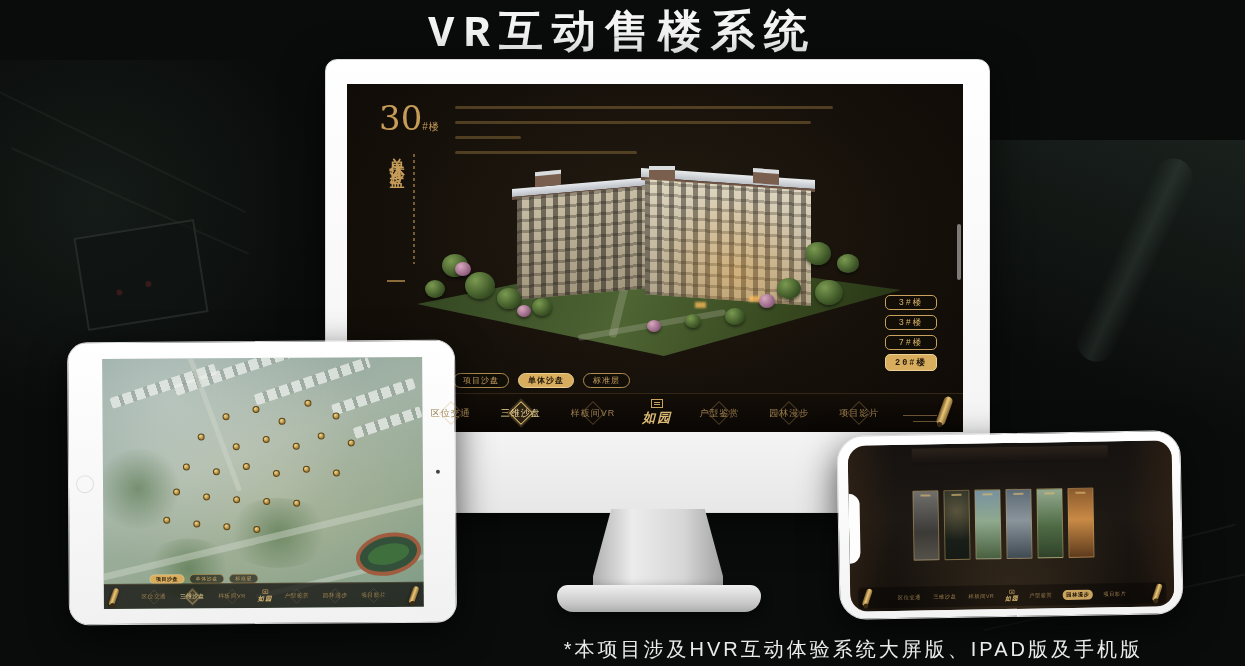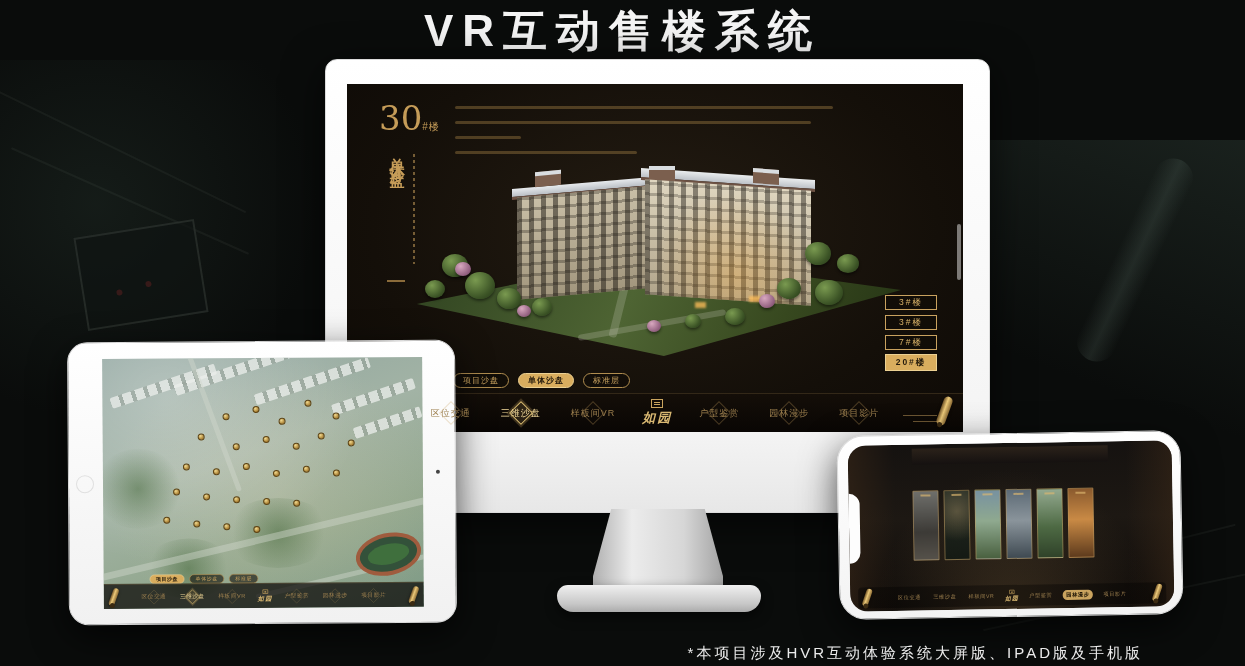--- a/index.html
+++ b/index.html
@@ -15,22 +15,22 @@
     background:linear-gradient(90deg, transparent, rgba(95,115,105,.22), transparent); border-radius:40px; }
   .bg-road { background:rgba(150,170,160,.07); height:2px; border-radius:2px; }
   .bg-sign { left:80px; top:228px; width:122px; height:94px; transform:rotate(-9deg);
     border:2px solid rgba(120,128,122,.20); background:rgba(16,20,18,.65); }
   .bg-sign i { position:absolute; width:6px; height:6px; border-radius:50%; background:#5a1f1f; opacity:.55; }
   .bg-blob { left:0; top:60px; width:320px; height:360px;
     background:radial-gradient(ellipse at 30% 40%, rgba(28,38,33,.6), transparent 70%); }
 
   
   .page-title { position:absolute; top:2px; left:0; right:0; text-align:center;
-    font-size:44px; font-weight:800; letter-spacing:9px; color:#f4f4f4; }
-  .footnote { position:absolute; right:102px; bottom:3px; font-size:15px;
+    font-size:44px; font-weight:800; letter-spacing:9px; color:#f4f4f4;font-family:Liberation Mono, monospace; }
+  .footnote { position:absolute; right:102px; bottom:3px; font-size:20px;
     letter-spacing:3px; color:#ebebeb; }
 
   
   .monitor { position:absolute; left:325px; top:59px; }
   .monitor-body { width:665px; height:454px; border-radius:12px;
     background:linear-gradient(#ffffff, #f4f4f4 82%, #e7e7e7); border:1px solid #dcdcdc;
     box-shadow:0 10px 40px rgba(0,0,0,.65); }
   .m-screen { position:absolute; left:22px; top:25px; width:616px; height:348px; overflow:hidden;
     background:radial-gradient(ellipse at 50% 42%, #241c12 0%, #140f09 65%, #0e0a06 100%); }
   .m-neck { position:absolute; left:268px; top:450px; width:130px; height:84px;
@@ -76,21 +76,21 @@
   .dormer { position:absolute; width:26px; height:15px; background:#7b5f4e; border-top:4px solid #d9dde0; }
   .glow { position:absolute; width:11px; height:6px; background:rgba(255,190,90,.75); filter:blur(1px); }
   .tree { position:absolute; border-radius:50%;
     background:radial-gradient(circle at 35% 30%, #7a9a50, #3c5426 65%, #243516);
     box-shadow:0 2px 3px rgba(0,0,0,.45); }
   .tree.pink { background:radial-gradient(circle at 35% 30%, #d8a8bf, #8f5d7d 70%, #5e3a52); }
 
   
   .floorbtn { position:absolute; left:538px; width:52px; height:15px; border:1px solid #c9a25f;
     background:rgba(18,13,7,.85); color:#d9b36a; font-size:8.5px; letter-spacing:2px;
-    display:flex; align-items:center; justify-content:center; border-radius:0; }
+    display:flex; align-items:center; justify-content:center; border-radius:5px;font-family:Liberation Mono, monospace; }
   .floorbtn.active { background:#d9ad5e; color:#241a0c; font-weight:bold; border-color:#ecd193; }
   .m-scrollbar { position:absolute; right:2px; top:140px; width:4px; height:56px;
     background:rgba(255,255,255,.45); border-radius:2px; }
 
   
   .pill { display:inline-flex; align-items:center; justify-content:center; height:15px;
     padding:0 9px; border:1px solid #b08d4f; border-radius:9px; color:#c9a25f;
     font-size:8px; letter-spacing:1px; background:rgba(15,11,6,.6); white-space:nowrap; }
   .pill.active { background:#d9ad5e; color:#241a0c; border-color:#ecd193; font-weight:bold; }
   .subtabs { position:absolute; display:flex; gap:9px; }

